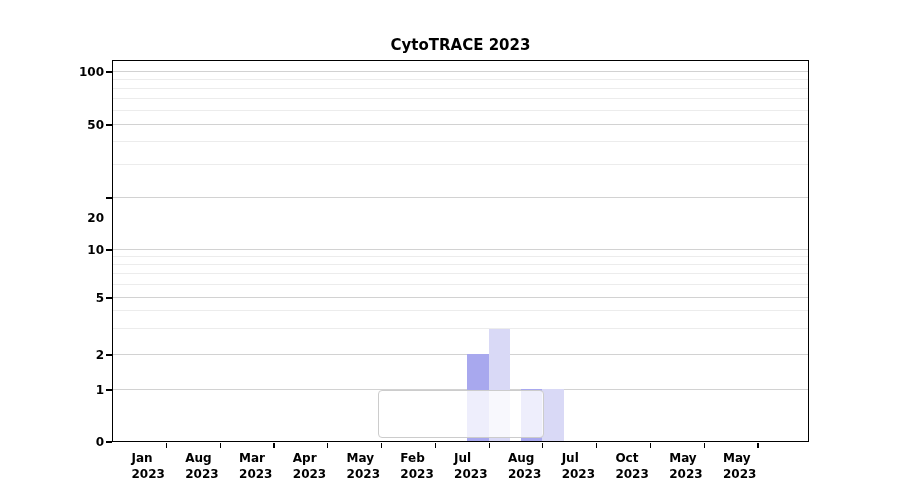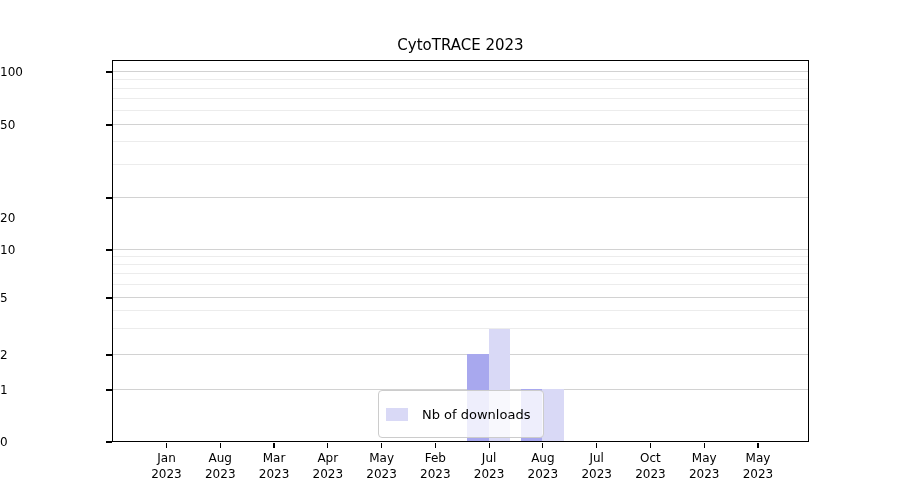--- a/index.html
+++ b/index.html
@@ -1,40 +1,41 @@
 <!DOCTYPE html>
 <html><head>
 <meta charset="utf-8">
 <style>
   html,body{margin:0;padding:0;background:#ffffff;}
   .fig{
     position:relative;width:900px;height:500px;background:#ffffff;
     font-family:"DejaVu Sans","Liberation Sans",sans-serif;color:#000;
     overflow:hidden;
+    font-weight:bold;
   }
   .title{
     position:absolute;left:112px;top:36px;width:697px;height:20px;
     text-align:center;font-size:15px;color:#000;
   }
   .plot{
     position:absolute;left:112px;top:60px;width:697px;height:382px;
     box-sizing:border-box;border:1.5px solid #000;background:#fff;
   }
   .gridline{position:absolute;left:0;right:0;height:1px;z-index:1;}
   .gridline.major{background:#d2d2d2;}
   .gridline.minor{background:#ececec;}
   .bar{position:absolute;bottom:0;z-index:2;}
   .ytick-label{
     position:absolute;left:0;width:104px;height:18px;line-height:18px;
-    text-align:left;font-size:12px;
+    text-align:right;font-size:12px;
   }
   .ytick-mark{position:absolute;width:6px;height:1.5px;background:#000;}
   .xtick-mark{position:absolute;width:1.2px;height:5px;background:#000;}
   .xtick-label{
-    position:absolute;width:70px;text-align:center;font-size:12px;line-height:16px;
+    position:absolute;width:70px;font-size:12px;line-height:16px;
   }
   .legend{
     position:absolute;left:378px;top:390px;width:166px;height:48px;
     box-sizing:border-box;background:rgba(255,255,255,0.8);
     border:1px solid #cccccc;border-radius:4px;z-index:3;
     display:flex;flex-direction:column;justify-content:center;
     padding:4px 8px 4px 7px;gap:4px;
   }
   .legend-row{display:flex;align-items:center;height:18px;}
   .legend-swatch{width:22px;height:13px;margin-right:14px;flex:none;}
@@ -151,18 +152,14 @@
         <div>2023</div>
       </div>
       <div class="xtick-mark" style="left: 757.37px; top: 443px;"></div>
       <div class="xtick-label" style="left: 722.97px; top: 450px;">
         <div>May</div>
         <div>2023</div>
       </div>
     </div>
 
   <div class="legend">
-    <div class="legend-row">
-      <span class="legend-swatch" style="background: rgb(217, 217, 246);"></span>
-      <span class="legend-label">Nb of downloads</span>
-    </div>
   </div>
 </div>
 
 </body></html>

